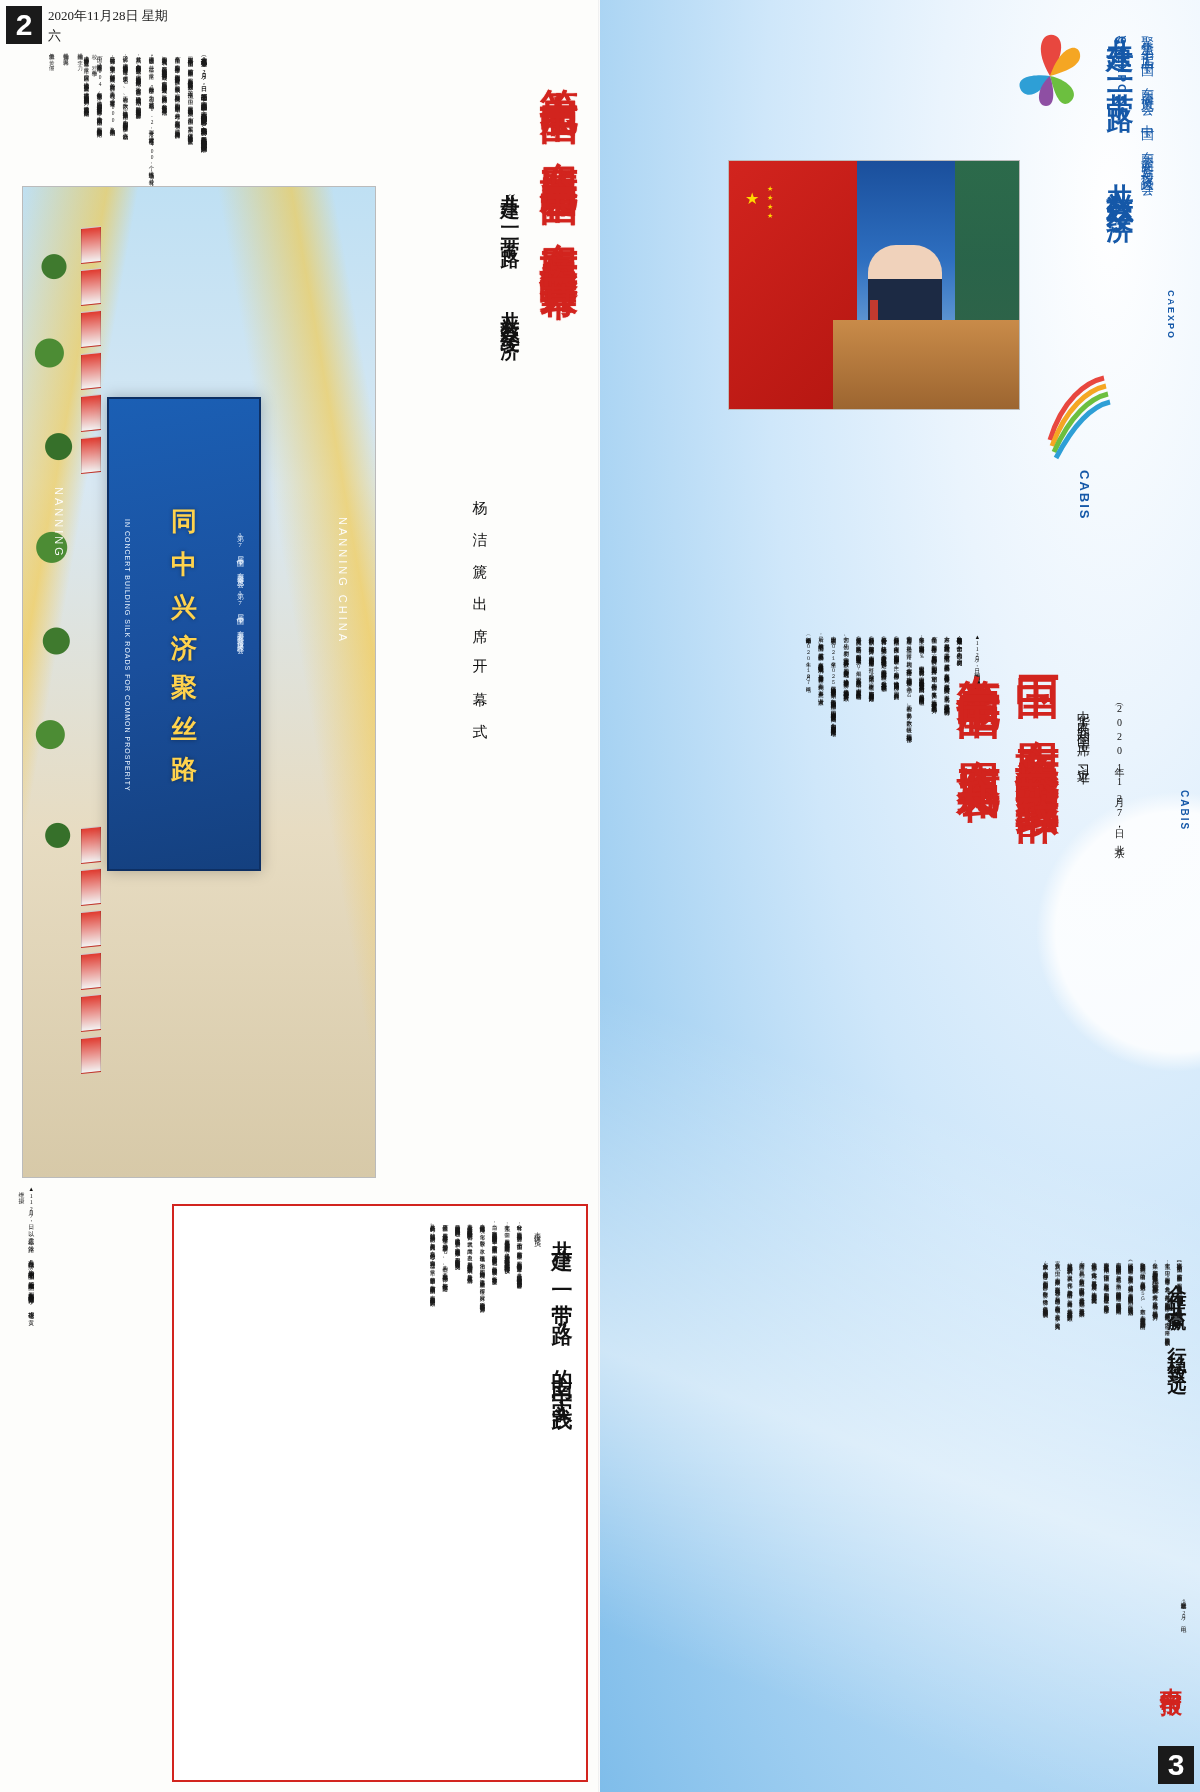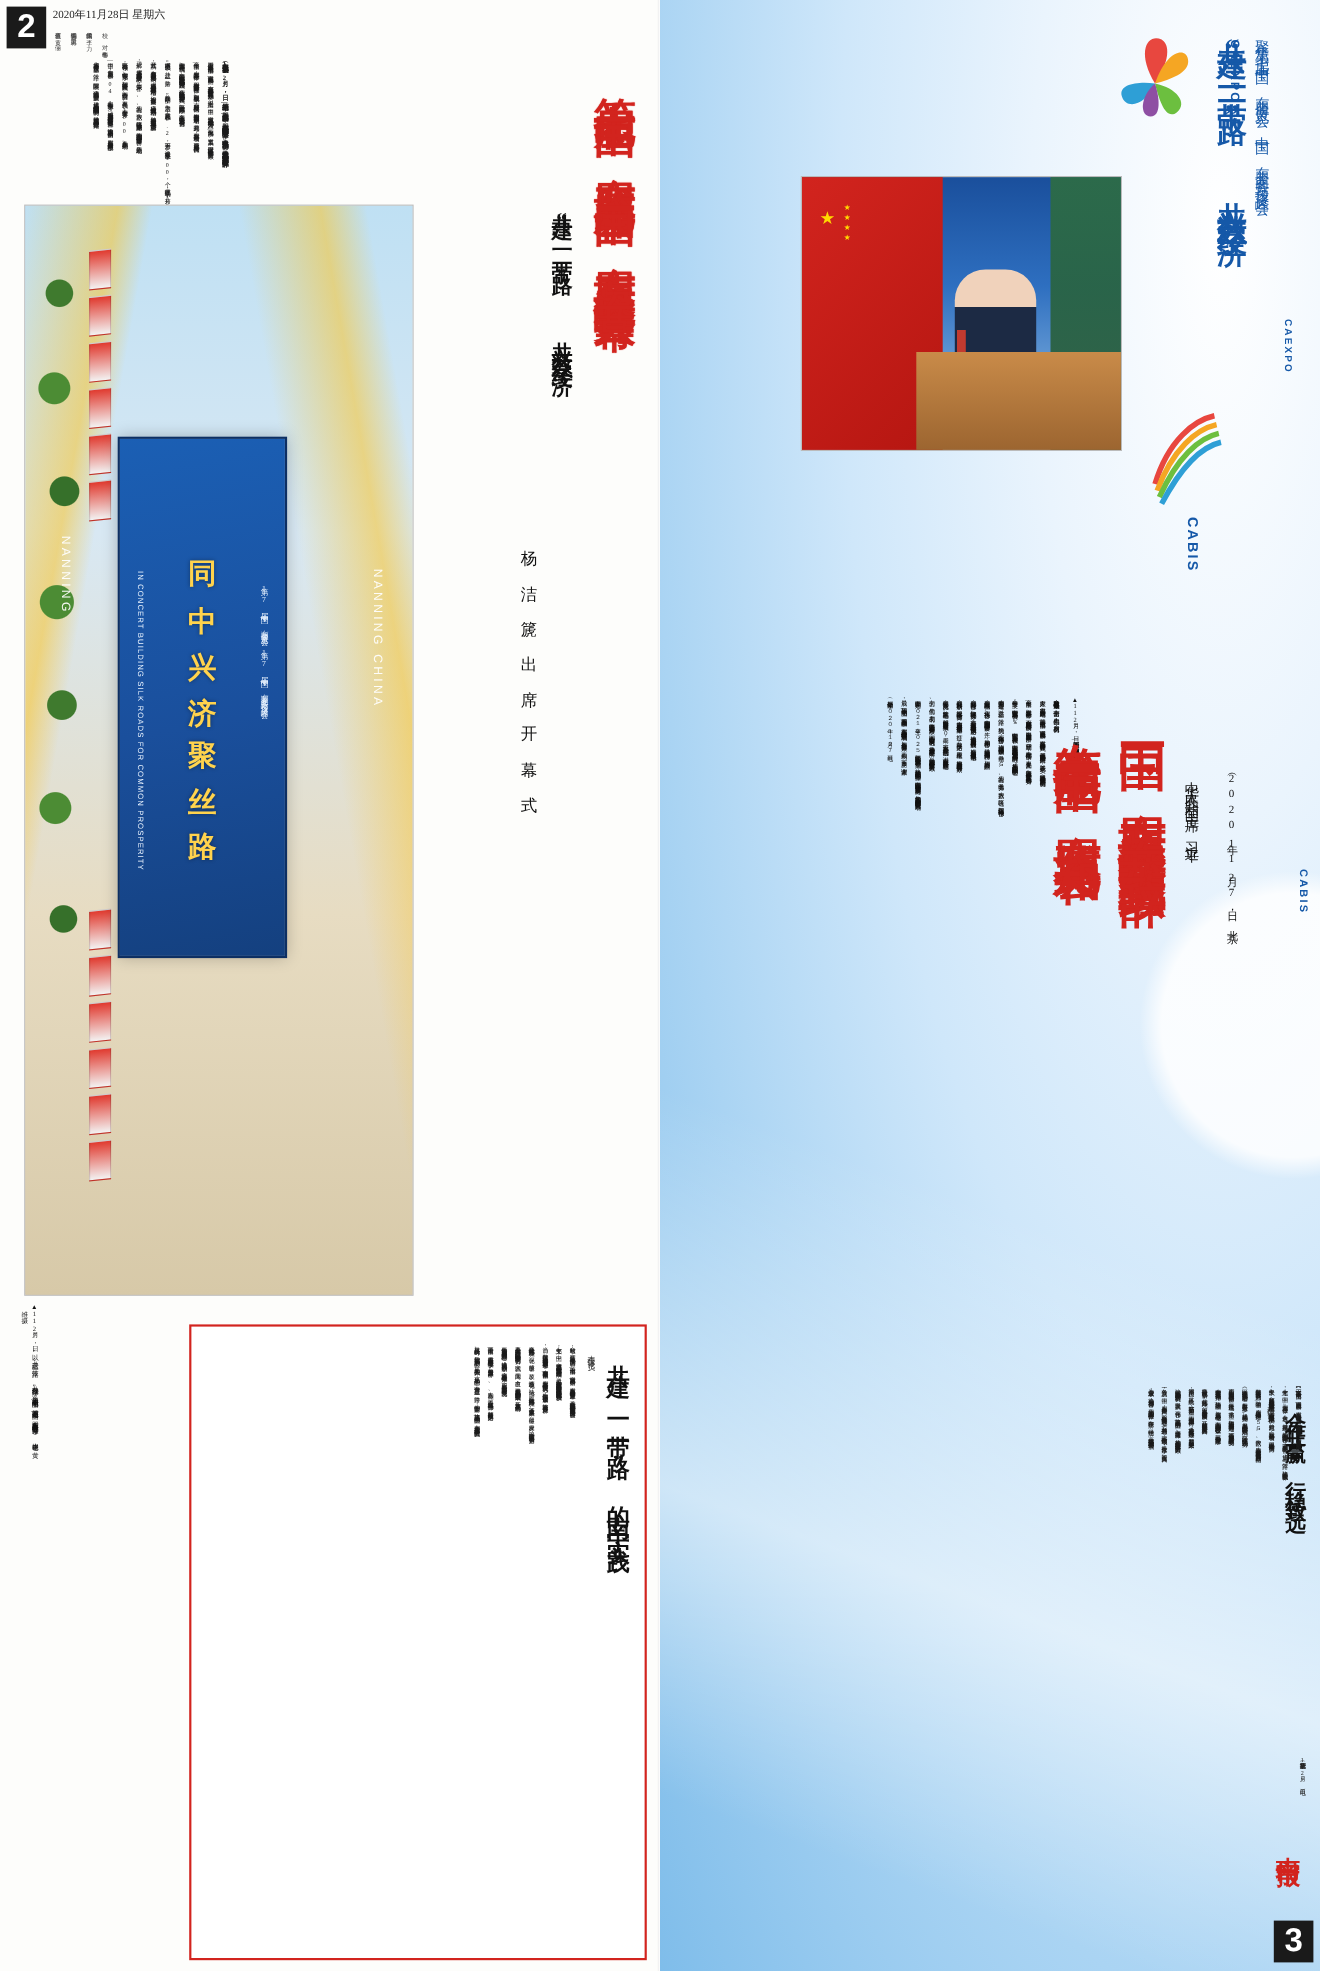--- a/index.html
+++ b/index.html
@@ -22,21 +22,21 @@
     position:absolute;left:6px;top:6px;width:36px;height:38px;
     background:#1a1a1a;color:#fff;font-size:30px;font-weight:bold;
     display:flex;align-items:center;justify-content:center;
     font-family:"Liberation Sans",sans-serif;
   }
   .masthead-left{
     position:absolute;left:48px;top:6px;height:76px;width:130px;
     font-size:6px;color:#333;line-height:1.5;
   }
   .masthead-left .dateline{
-    font-size:10px;color:#222;margin-bottom:4px;
+    font-size:13px;color:#222;margin-bottom:4px;
   }
   .masthead-left .mrow{display:flex;gap:6px;}
   .masthead-left .mcol{
     writing-mode:vertical-rl;text-orientation:upright;
     font-size:5.5px;color:#444;height:60px;
   }
 
   
   .left-cols{
     position:absolute;left:8px;top:52px;width:200px;height:1110px;

